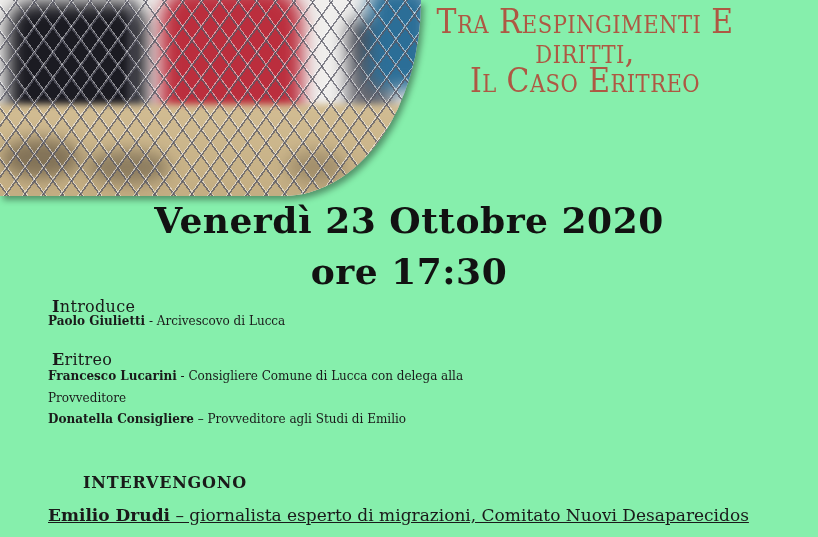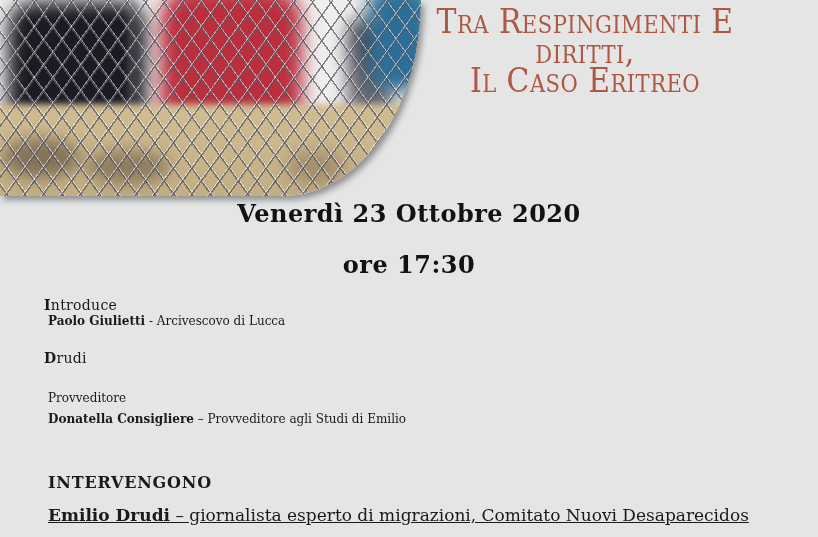--- a/index.html
+++ b/index.html
@@ -1,18 +1,18 @@
 <!DOCTYPE html>
 <html><head>
 <meta charset="utf-8">
 <style>
   html,body{margin:0;padding:0;}
   .page{
     position:relative;width:818px;height:537px;overflow:hidden;
-    background:#e5e5e5;color:#1a1a1a;
+    background:#86efac;color:#1a1a1a;
     font-family:"DejaVu Serif","Liberation Serif",serif;
   }
   
   .photo{
     position:absolute;left:0;top:0;width:421px;height:196px;
     background:#f0efed;overflow:hidden;
     border-radius:0 0 138px 0 / 0 0 196px 0;
     box-shadow:3px 4px 6px rgba(0,0,0,.38);
   }
   .blob{position:absolute;filter:blur(9px);}
@@ -40,37 +40,37 @@
     position:absolute;left:392px;top:5px;width:386px;
     text-align:center;color:#ae5843;
     font-variant:small-caps;font-size:34px;line-height:33px;
     letter-spacing:.5px;
     transform:scaleX(.88);transform-origin:50% 0;
   }
   .title .t2{line-height:26px;}
   
   .date,.time{
     position:absolute;left:0;width:100%;text-align:center;
-    font-weight:bold;font-size:24px;letter-spacing:.5px;color:#121212;
+    font-weight:bold;font-size:36px;letter-spacing:.5px;color:#121212;
   }
   .date{top:199px;}
   .time{top:250px;}
   
-  .lead{position:absolute;left:44px;font-size:14px;letter-spacing:.3px;white-space:nowrap;}
+  .lead{position:absolute;left:52px;font-size:16px;letter-spacing:.3px;white-space:nowrap;}
   .lead::first-letter{font-weight:bold;}
   .caps{position:absolute;left:48px;font-size:16px;font-weight:bold;letter-spacing:.8px;white-space:nowrap;}
   .row{position:absolute;left:48px;font-size:12px;white-space:nowrap;}
   .row .b{font-weight:bold;}
   .r-paolo{top:314px;}
   .l-introduce{top:297px;}
   .l-saluti{top:350px;}
   .r-francesco{top:369px;}
   .r-cooperazione{top:391px;}
   .r-donatella{top:412px;}
-  .l-intervengono{top:473px;}
+  .l-intervengono{top:473px;margin-left:35px;}
   .r-emilio{top:505px;font-size:17px;text-decoration:underline;}
 </style>
 </head>
 <body>
 
 <div class="page">
 
   <div class="photo">
     <div class="blob head-dark"></div>
     <div class="blob cap-red"></div>
@@ -91,21 +91,24 @@
   </div>
 
   <div class="date">Venerdì 23 Ottobre 2020</div>
   <div class="time">ore 17:30</div>
 
   <div class="lead l-introduce">Introduce</div>
   <div class="row r-paolo">
     <span class="b">Paolo Giulietti</span><span> - Arcivescovo di Lucca</span>
   </div>
 
-  <div class="lead l-saluti">Drudi</div>
+  <div class="lead l-saluti">Eritreo</div>
+  <div class="row r-francesco">
+    <span class="b">Francesco Lucarini</span><span> - Consigliere Comune di Lucca con delega alla</span>
+  </div>
   <div class="row r-cooperazione">
     <span>Provveditore</span>
   </div>
   <div class="row r-donatella">
     <span class="b">Donatella Consigliere</span><span> – Provveditore agli Studi di Emilio</span>
   </div>
 
   <div class="caps l-intervengono">INTERVENGONO</div>
   <div class="row r-emilio">
     <span class="b">Emilio Drudi</span><span> – giornalista esperto di migrazioni, Comitato Nuovi Desaparecidos</span>

